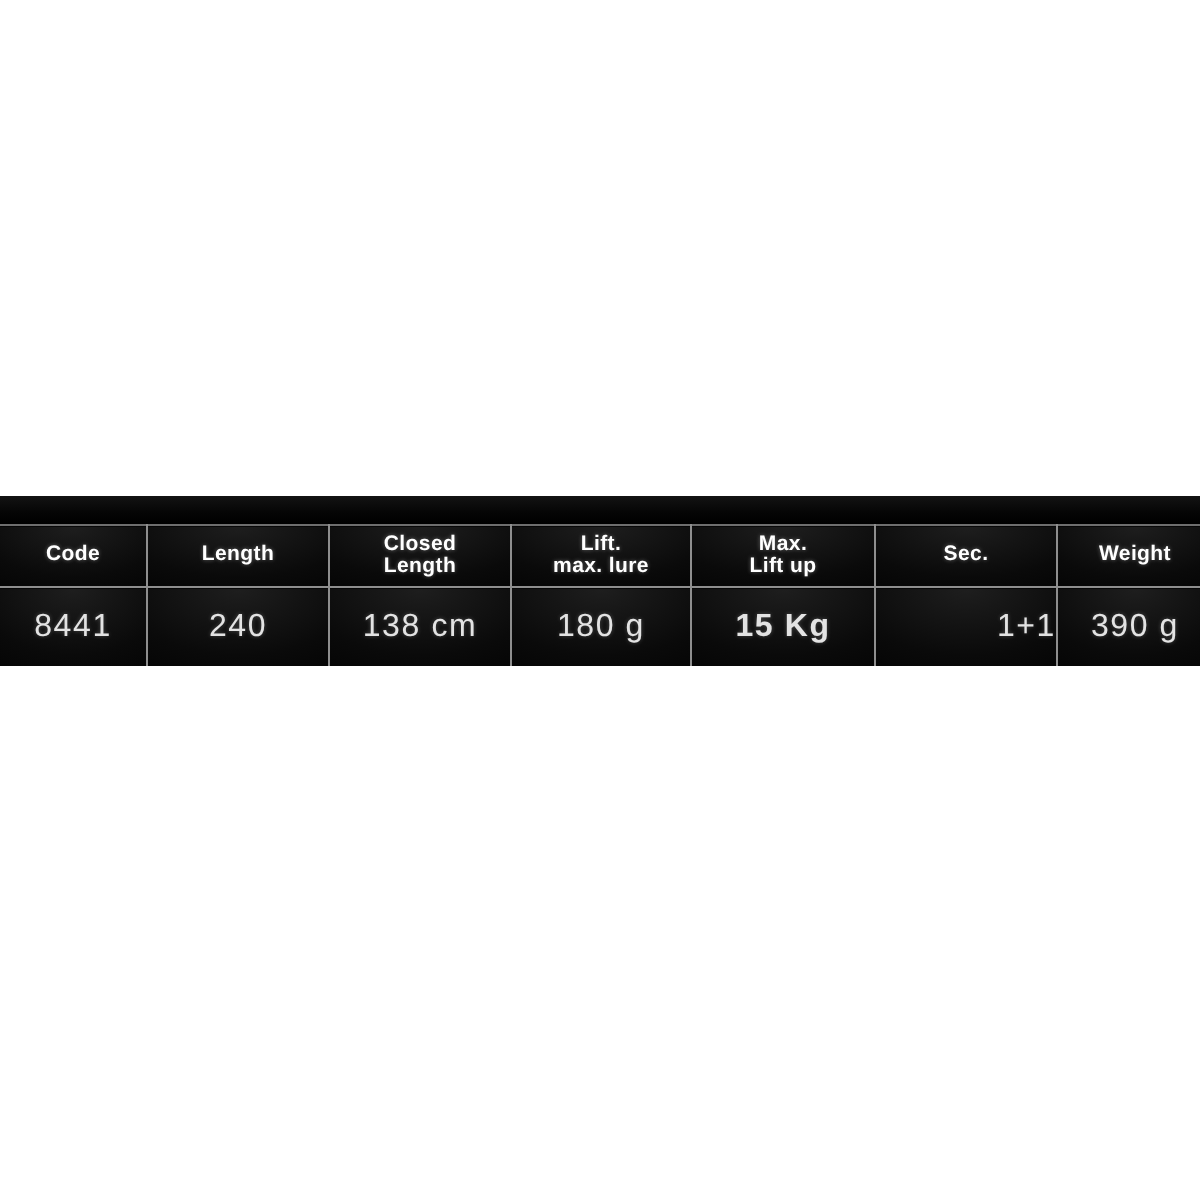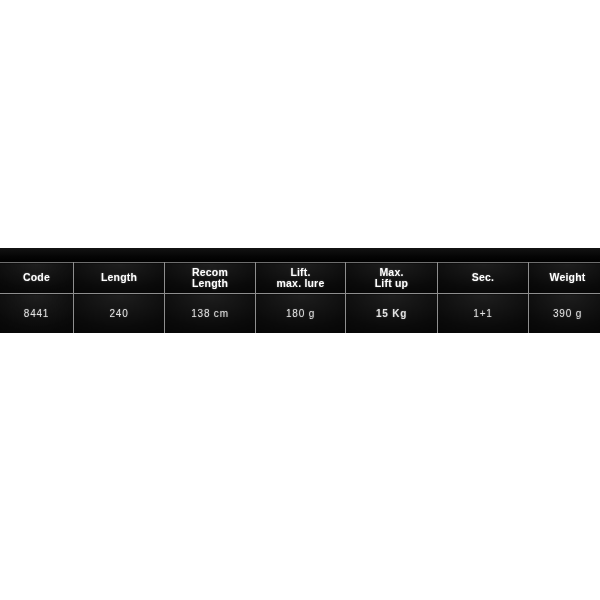--- a/index.html
+++ b/index.html
@@ -73,21 +73,21 @@
     font-size: 10.5px;
     color: #ffffff;
     letter-spacing: 0.2px;
     line-height: 11.5px;
     text-shadow: 0 0 2px rgba(255,255,255,0.35);
   }
   .spec-table tr.data-row td {
     height: 40px;
     border-bottom: 1px solid #7a7a7a;
     font-weight: normal;
-    font-size: 10px;
+    font-size: 16px;
     color: #e3e3e3;
     letter-spacing: 0.8px;
     line-height: 14px;
     text-shadow: 0 0 2px rgba(255,255,255,0.25);
   }
 
   .cell-line { display: block; }
   .cell-line + .cell-line { margin-top: 0px; }
 </style>
 </head>
@@ -101,21 +101,21 @@
       <tbody>
 
         <tr class="head-row">
           <td style="width: 73px;">
             <span class="cell-line">Code</span>
           </td>
           <td style="width: 90px;">
             <span class="cell-line">Length</span>
           </td>
           <td style="width: 90px;">
-            <span class="cell-line">Recom</span>
+            <span class="cell-line">Closed</span>
             <span class="cell-line">Length</span>
           </td>
           <td style="width: 89px;">
             <span class="cell-line">Lift.</span>
             <span class="cell-line">max. lure</span>
           </td>
           <td style="width: 91px;">
             <span class="cell-line">Max.</span>
             <span class="cell-line">Lift up</span>
           </td>
@@ -126,21 +126,21 @@
             <span class="cell-line">Weight</span>
           </td>
         </tr>
 
         <tr class="data-row">
           <td style="width: 73px;">8441</td>
           <td style="width: 90px;">240</td>
           <td style="width: 90px;">138 cm</td>
           <td style="width: 89px;">180 g</td>
           <td style="width: 91px; font-weight: bold;">15 Kg</td>
-          <td style="width: 90px;">1+1</td>
+          <td style="width: 90px; text-align: right;">1+1</td>
           <td style="width: 77px;">390 g</td>
         </tr>
 
       </tbody>
     </table>
 
   </div>
 </div>
 
 </body></html>

